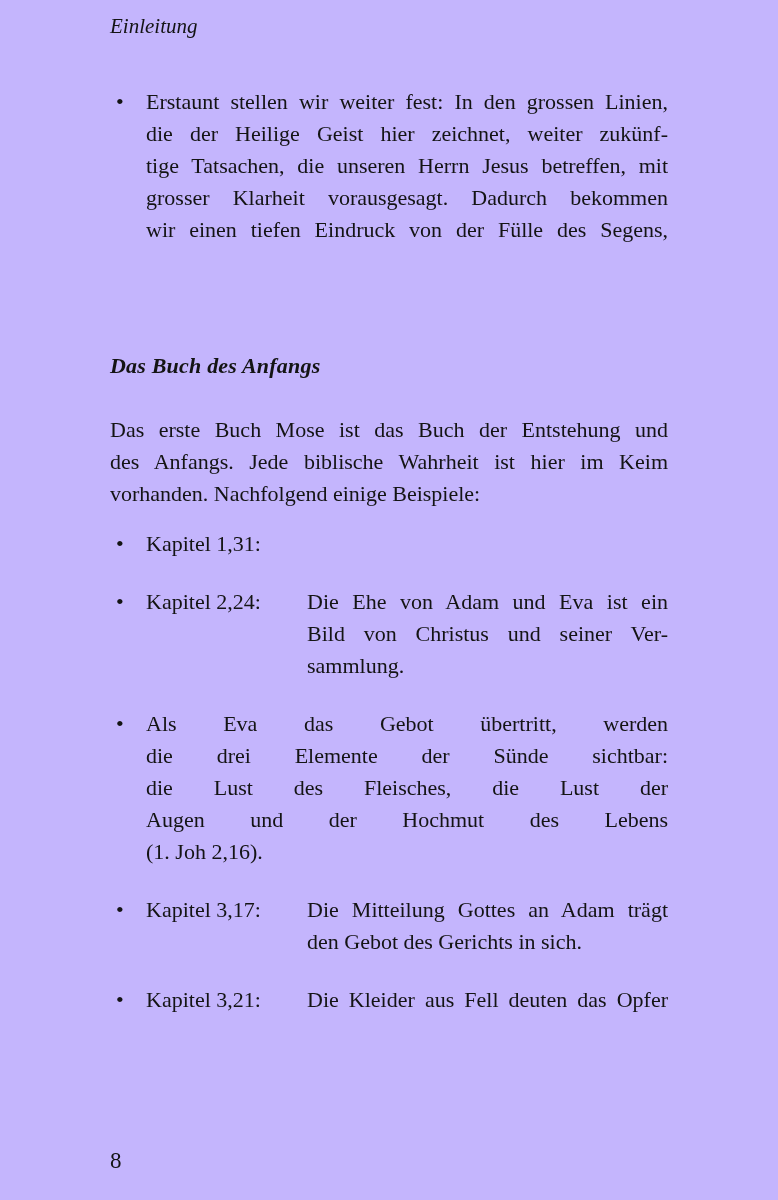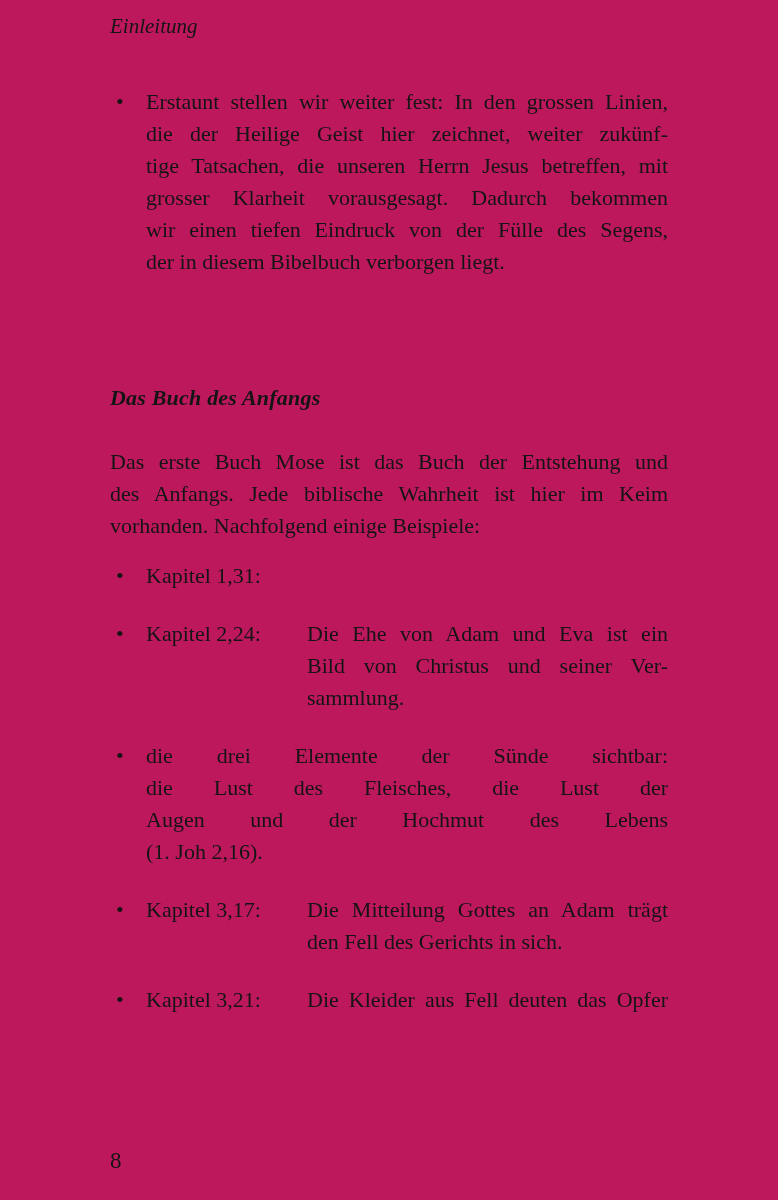--- a/index.html
+++ b/index.html
@@ -4,21 +4,21 @@
 <style>
   html, body {
     margin: 0;
     padding: 0;
     background: #ffffff;
   }
   .page {
     position: relative;
     width: 778px;
     height: 1200px;
-    background: #be185d;
+    background: #c4b5fd;
     color: #141414;
     font-family: "Liberation Serif", "DejaVu Serif", serif;
     font-size: 22px;
     line-height: 32px;
     box-sizing: border-box;
     padding: 0 110px;
     overflow: hidden;
   }
   .running-header {
     margin-top: 12px;
@@ -91,21 +91,20 @@
   <div class="running-header">Einleitung</div>
 
   <div class="intro-item">
     <span class="bullet">•</span>
     <div class="item-text">
         <div class="jline">Erstaunt stellen wir weiter fest: In den grossen Linien,</div>
         <div class="jline">die der Heilige Geist hier zeichnet, weiter zukünf-</div>
         <div class="jline">tige Tatsachen, die unseren Herrn Jesus betreffen, mit</div>
         <div class="jline">grosser Klarheit vorausgesagt. Dadurch bekommen</div>
         <div class="jline">wir einen tiefen Eindruck von der Fülle des Segens,</div>
-        <div class="jline last">der in diesem Bibelbuch verborgen liegt.</div>
       </div>
   </div>
 
   <h2 class="section-heading">Das Buch des Anfangs</h2>
 
   <div class="paragraph">
       <div class="jline">Das erste Buch Mose ist das Buch der Entstehung und</div>
       <div class="jline">des Anfangs. Jede biblische Wahrheit ist hier im Keim</div>
       <div class="jline last">vorhanden. Nachfolgend einige Beispiele:</div>
     </div>
@@ -123,33 +122,34 @@
       <div class="kapitel-desc">
           <div class="jline">Die Ehe von Adam und Eva ist ein</div>
           <div class="jline">Bild von Christus und seiner Ver-</div>
           <div class="jline last">sammlung.</div>
         </div>
     </div>
 
     <div class="kapitel-item">
       <span class="bullet">•</span>
       <div class="kapitel-desc">
+          <div class="jline">Als Eva das Gebot übertritt, werden</div>
           <div class="jline">die drei Elemente der Sünde sichtbar:</div>
           <div class="jline">die Lust des Fleisches, die Lust der</div>
           <div class="jline">Augen und der Hochmut des Lebens</div>
           <div class="jline last">(1. Joh 2,16).</div>
         </div>
     </div>
 
     <div class="kapitel-item">
       <span class="bullet">•</span>
       <span class="kapitel-label">Kapitel 3,17:</span>
       <div class="kapitel-desc">
           <div class="jline">Die Mitteilung Gottes an Adam trägt</div>
-          <div class="jline last">den Fell des Gerichts in sich.</div>
+          <div class="jline last">den Gebot des Gerichts in sich.</div>
         </div>
     </div>
 
     <div class="kapitel-item">
       <span class="bullet">•</span>
       <span class="kapitel-label">Kapitel 3,21:</span>
       <div class="kapitel-desc">
           <div class="jline">Die Kleider aus Fell deuten das Opfer</div>
         </div>
     </div>

